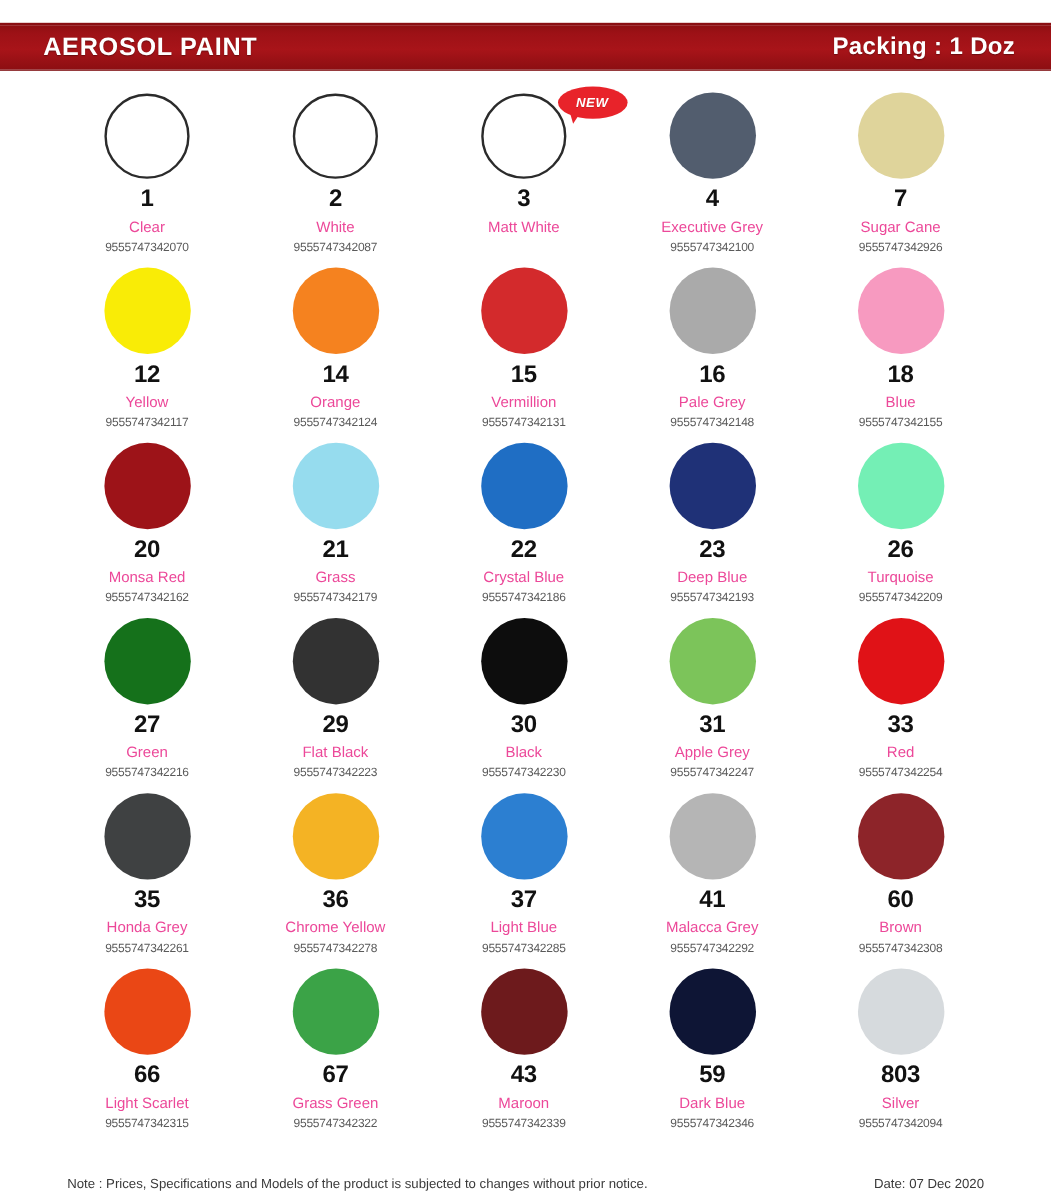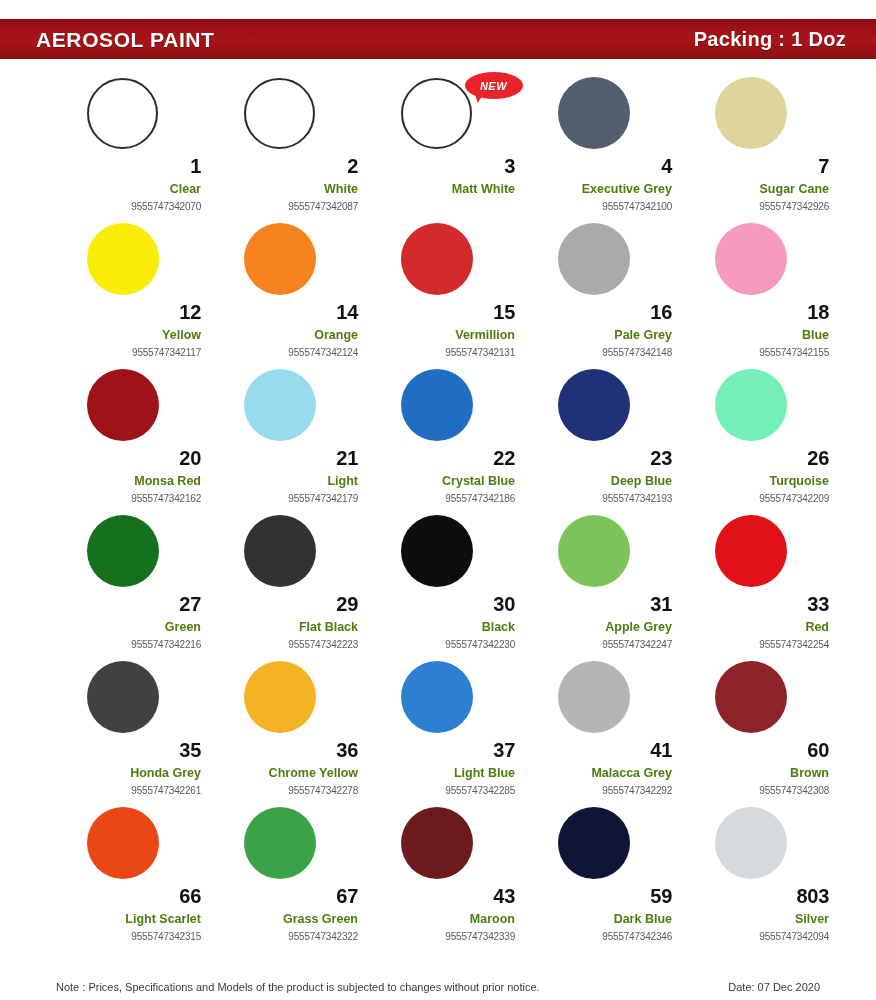--- a/index.html
+++ b/index.html
@@ -50,21 +50,21 @@
   .row{
     display:flex;
     width:876px;
     height:146px;
   }
   .cell{
     width:157px;
     position:relative;
     display:flex;
     flex-direction:column;
-    align-items:flex-end;
+    align-items:center;
   }
   .cell:nth-child(1){margin-left:44px;}
 
   .swatch-wrap{
     position:relative;
     height:78px;
     display:flex;align-items:center;justify-content:center;
     width:100%;
   }
   .swatch{
@@ -100,21 +100,21 @@
     border-right:5px solid transparent;
     border-top:13px solid #e8232a;
     transform:rotate(12deg);
   }
 
   .num{
     font-size:20px;font-weight:bold;color:#111111;
     line-height:1;margin-top:4px;letter-spacing:-.3px;
   }
   .name{
-    font-size:12.5px;font-weight:bold;color:#4d7c0f;
+    font-size:12.5px;font-weight:normal;color:#ec4899;
     line-height:1;margin-top:7px;white-space:nowrap;
   }
   .code{
     font-size:10px;color:#5a5a5a;line-height:1;margin-top:6px;
     letter-spacing:-.2px;white-space:nowrap;
   }
 
   
   .footer{
     position:absolute;left:0;bottom:4px;width:876px;height:18px;
@@ -239,21 +239,21 @@
         </div>
         <div class="num">20</div>
         <div class="name">Monsa Red</div>
         <div class="code">9555747342162</div>
       </div>
       <div class="cell">
         <div class="swatch-wrap">
           <div class="swatch" style="background: rgb(150, 220, 238);"></div>
         </div>
         <div class="num">21</div>
-        <div class="name">Light</div>
+        <div class="name">Grass</div>
         <div class="code">9555747342179</div>
       </div>
       <div class="cell">
         <div class="swatch-wrap">
           <div class="swatch" style="background: rgb(31, 110, 196);"></div>
         </div>
         <div class="num">22</div>
         <div class="name">Crystal Blue</div>
         <div class="code">9555747342186</div>
       </div>

